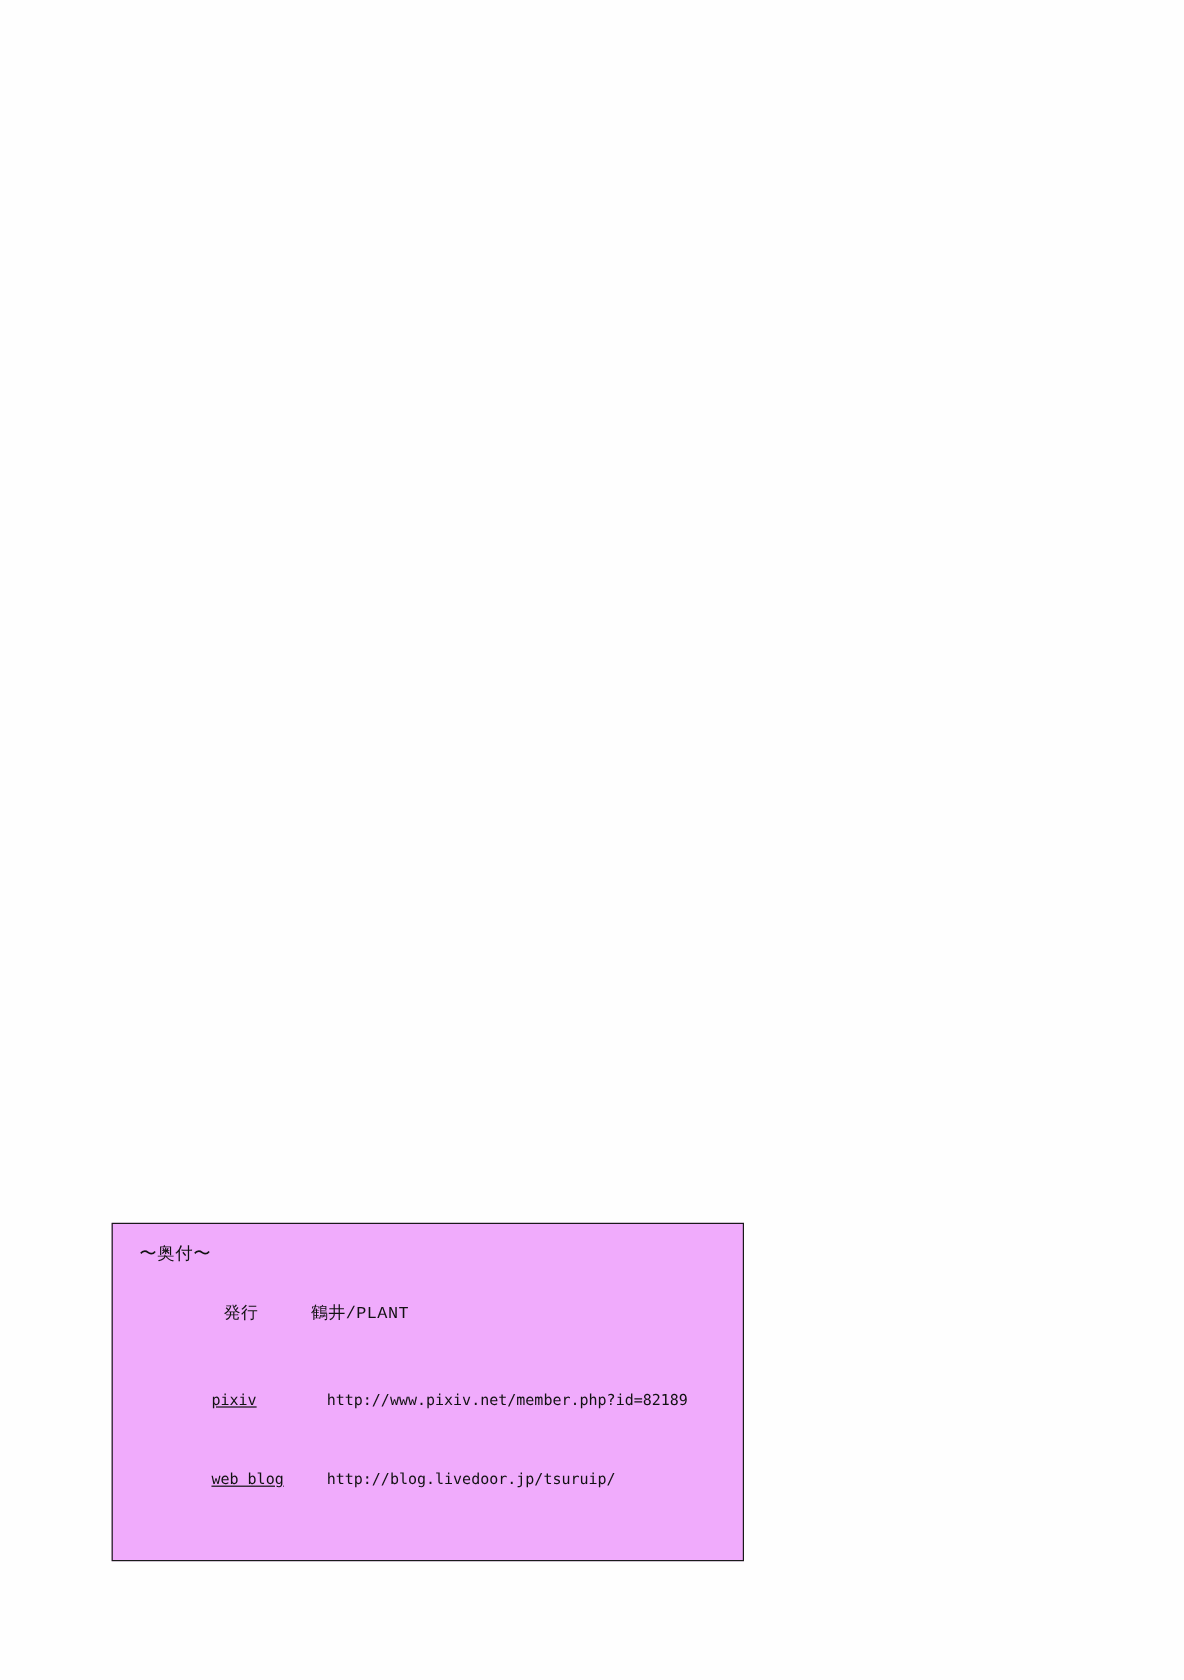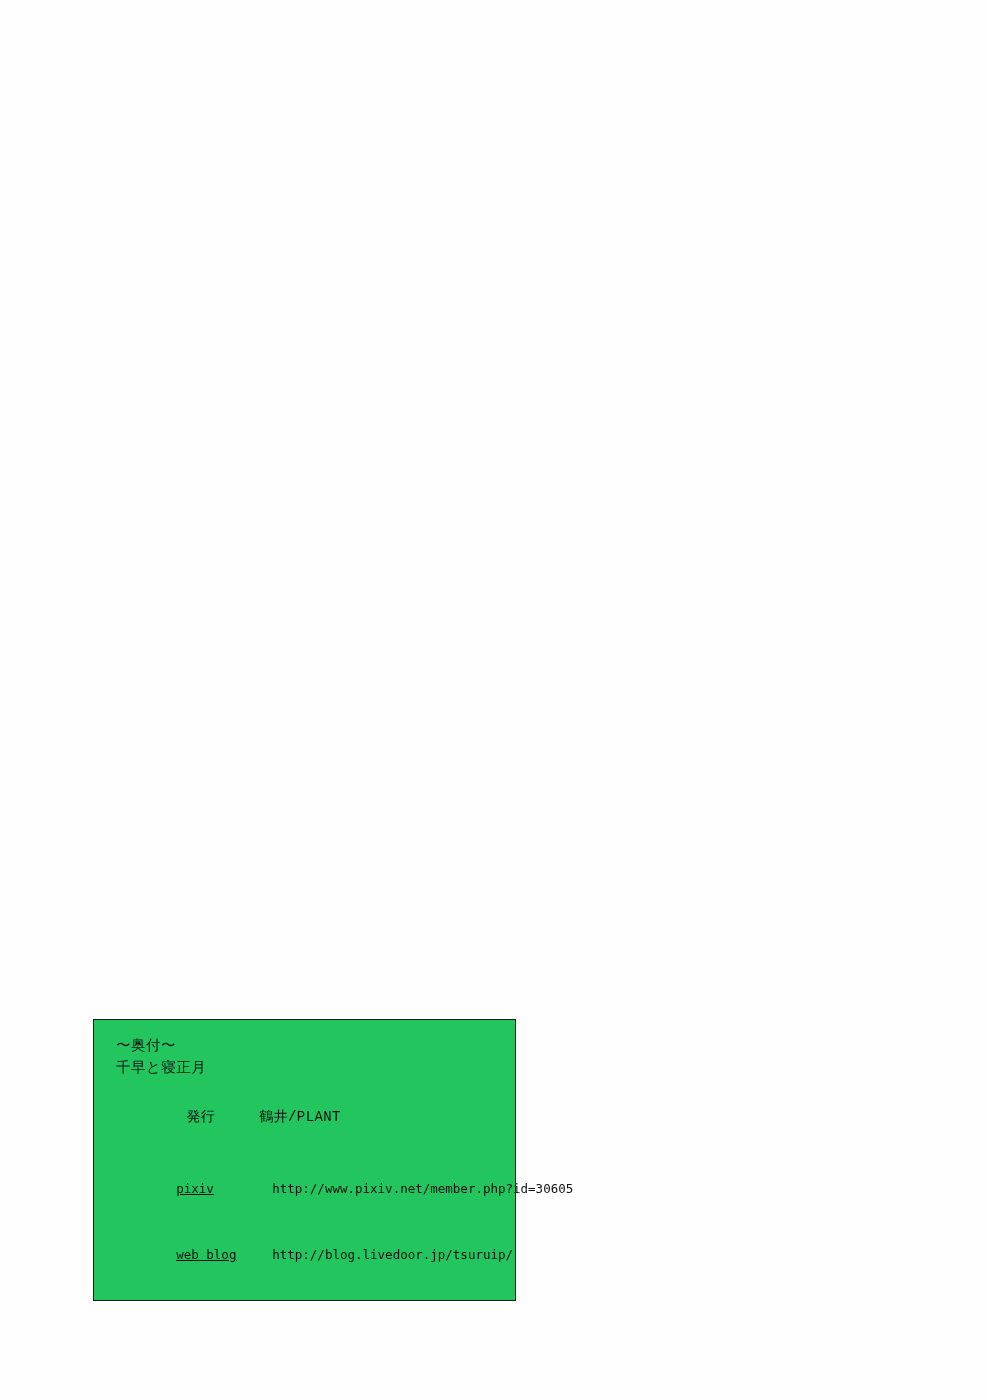--- a/index.html
+++ b/index.html
@@ -20,25 +20,25 @@
   .page {
     position: absolute;
     inset: 0;
     background: #fefefe;
   }
 
   .colophon-box {
     position: absolute;
     left: 93px;
     top: 1019px;
-    width: 423px;
+    width: 527px;
     height: 282px;
     border: 1.5px solid #1a1a1a;
     box-sizing: border-box;
-    background: #22c55e;
+    background: #f0abfc;
   }
 
   .colophon-inner {
     padding: 14px 0 0 22px;
   }
 
   .line {
     font-size: 15px;
     line-height: 22px;
     white-space: pre;
@@ -81,34 +81,33 @@
 </style>
 </head>
 <body>
 
 <div class="page">
 
   <div class="colophon-box">
     <div class="colophon-inner">
 
       <div class="line jp">〜奥付〜</div>
-      <div class="line jp">千早と寝正月</div>
 
       <div class="spacer-sm"></div>
 
       <div class="line mixed">
         <span class="label-col">発行</span><span>&nbsp;&nbsp;&nbsp;&nbsp;&nbsp;</span><span>鶴井/PLANT</span>
       </div>
 
 
 
       <div class="spacer-sm"></div>
 
       <div class="mono-row">
-        <span class="key">pixiv</span><span>http://www.pixiv.net/member.php?id=30605</span>
+        <span class="key">pixiv</span><span>http://www.pixiv.net/member.php?id=82189</span>
       </div>
 
       <div class="mono-row">
         <span class="key">web blog</span><span>http://blog.livedoor.jp/tsuruip/</span>
       </div>
 
     </div>
   </div>
 
 </div>

